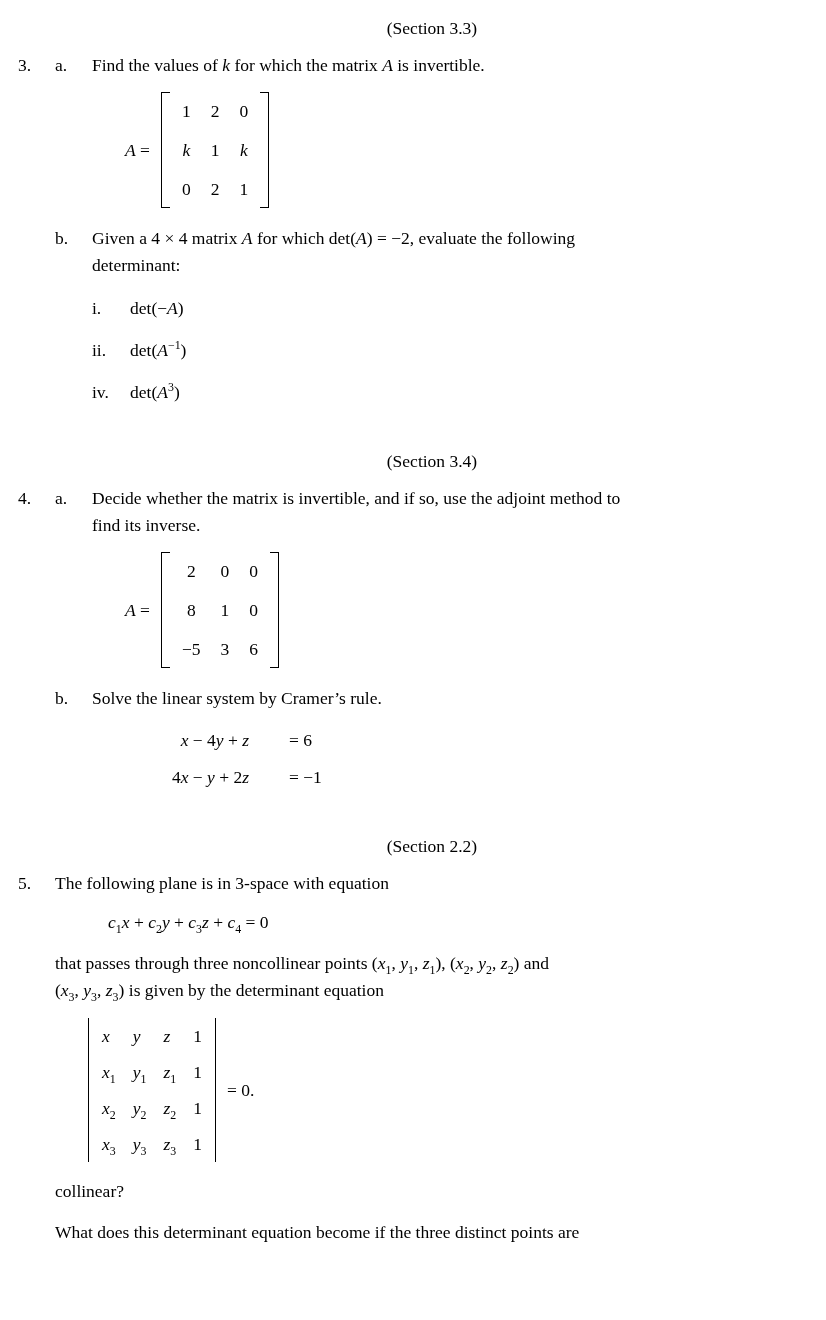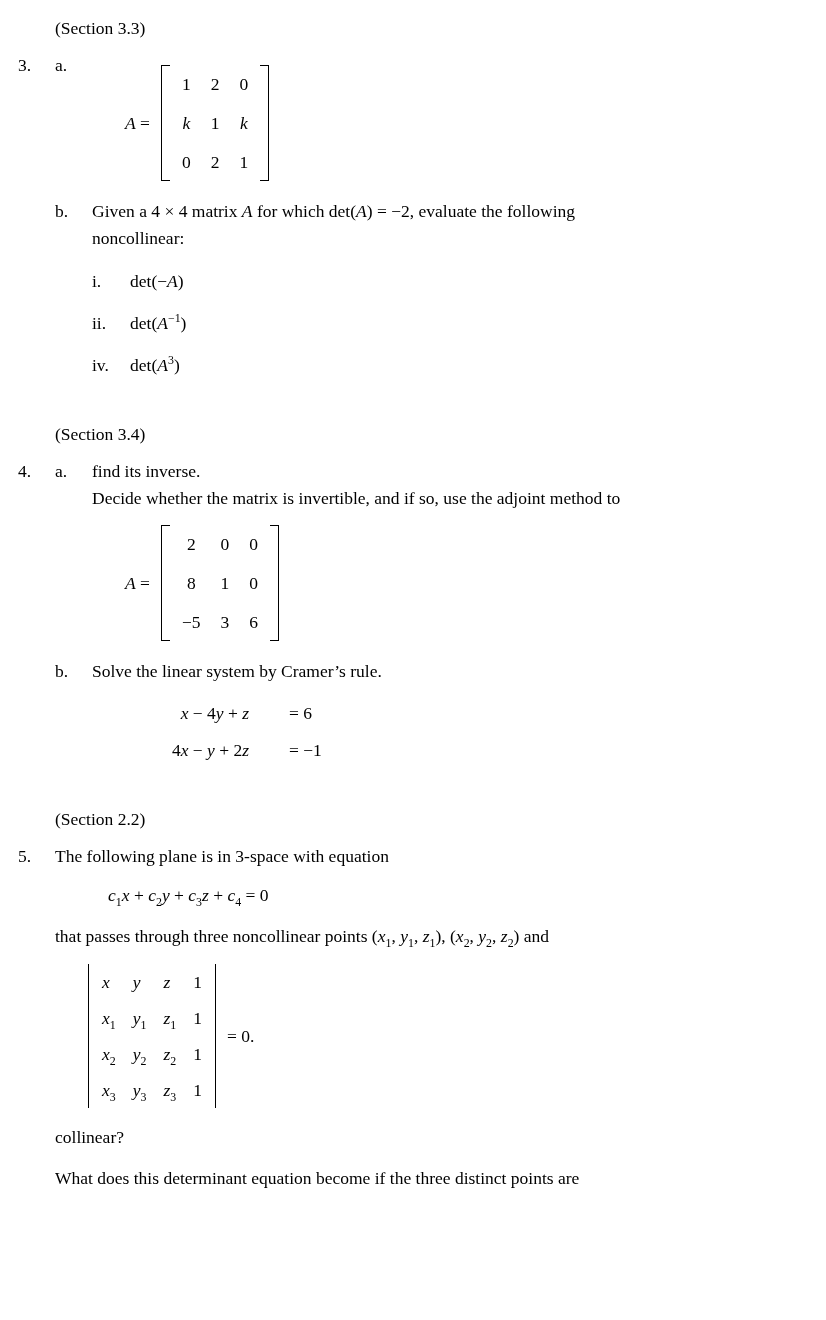--- a/index.html
+++ b/index.html
@@ -9,21 +9,21 @@
     background: #ffffff;
     color: #000000;
     font-family: "Liberation Serif", serif;
     font-size: 17.5px;
   }
   .page { padding: 15px 28px 30px 18px; }
   .it { font-style: italic; }
   sup { font-size: 68%; line-height: 0; }
   sub { font-size: 68%; line-height: 0; }
 
-  .sec-header { margin: 0 0 10px 37px; line-height: 27px; }
+  .sec-header { margin: 0 0 10px 48px; line-height: 27px; text-align: center; }
   .mt-sec { margin-top: 26px; }
 
   .qrow { display: flex; align-items: flex-start; }
   .qnum { width: 37px; flex: none; line-height: 27px; }
   .qbody { flex: 1; min-width: 0; }
 
   .prow { display: flex; align-items: flex-start; }
   .plabel { width: 37px; flex: none; line-height: 27px; }
   .pbody { flex: 1; min-width: 0; }
 
@@ -59,20 +59,21 @@
 
   <div class="sec-header">(Section 3.3)</div>
 
   <div class="qrow">
     <div class="qnum">3.</div>
     <div class="qbody">
 
       <div class="prow">
         <div class="plabel">a.</div>
         <div class="pbody">
+          <div class="text"><span>Find the values of </span><span class="it">k</span><span> for which the matrix </span><span class="it">A</span><span> is invertible.</span></div>
           <div class="matrix-line">
             <span><span class="it">A</span><span> =</span></span>
             <span class="bmatrix">
               <span class="br brl"></span>
               <span class="cells m3">
                 <span><span>1</span></span>
                 <span><span>2</span></span>
                 <span><span>0</span></span>
                 <span><span class="it">k</span></span>
                 <span><span>1</span></span>
@@ -84,21 +85,21 @@
               <span class="br brr"></span>
             </span>
           </div>
         </div>
       </div>
 
       <div class="prow">
         <div class="plabel">b.</div>
         <div class="pbody">
           <div class="text"><span>Given a 4 × 4 matrix </span><span class="it">A</span><span> for which det(</span><span class="it">A</span><span>) = −2, evaluate the following</span></div>
-          <div class="text">noncollinear:</div>
+          <div class="text">determinant:</div>
           <div class="items">
             <div class="irow">
               <span class="inum">i.</span>
               <span><span>det(−</span><span class="it">A</span><span>)</span></span>
             </div>
             <div class="irow">
               <span class="inum">ii.</span>
               <span><span>det(</span><span class="it">A</span><sup>−1</sup><span>)</span></span>
             </div>
             <div class="irow">
@@ -114,22 +115,22 @@
 
   <div class="sec-header mt-sec">(Section 3.4)</div>
 
   <div class="qrow">
     <div class="qnum">4.</div>
     <div class="qbody">
 
       <div class="prow">
         <div class="plabel">a.</div>
         <div class="pbody">
+          <div class="text">Decide whether the matrix is invertible, and if so, use the adjoint method to</div>
           <div class="text">find its inverse.</div>
-          <div class="text">Decide whether the matrix is invertible, and if so, use the adjoint method to</div>
           <div class="matrix-line">
             <span><span class="it">A</span><span> =</span></span>
             <span class="bmatrix">
               <span class="br brl"></span>
               <span class="cells m3">
                 <span><span>2</span></span>
                 <span><span>0</span></span>
                 <span><span>0</span></span>
                 <span><span>8</span></span>
                 <span><span>1</span></span>
@@ -165,20 +166,21 @@
   </div>
 
   <div class="sec-header mt-sec">(Section 2.2)</div>
 
   <div class="qrow">
     <div class="qnum">5.</div>
     <div class="qbody">
       <div class="text">The following plane is in 3-space with equation</div>
       <div class="plane-eq"><span class="it">c</span><sub>1</sub><span class="it">x</span><span> + </span><span class="it">c</span><sub>2</sub><span class="it">y</span><span> + </span><span class="it">c</span><sub>3</sub><span class="it">z</span><span> + </span><span class="it">c</span><sub>4</sub><span> = 0</span></div>
       <div class="text"><span>that passes through three noncollinear points (</span><span class="it">x</span><sub>1</sub><span>, </span><span class="it">y</span><sub>1</sub><span>, </span><span class="it">z</span><sub>1</sub><span>), (</span><span class="it">x</span><sub>2</sub><span>, </span><span class="it">y</span><sub>2</sub><span>, </span><span class="it">z</span><sub>2</sub><span>) and</span></div>
+      <div class="text"><span>(</span><span class="it">x</span><sub>3</sub><span>, </span><span class="it">y</span><sub>3</sub><span>, </span><span class="it">z</span><sub>3</sub><span>) is given by the determinant equation</span></div>
 
       <div class="det-line">
         <span class="cells detcells">
           <span><span class="it">x</span></span>
           <span><span class="it">y</span></span>
           <span><span class="it">z</span></span>
           <span><span>1</span></span>
           <span><span class="it">x</span><sub>1</sub></span>
           <span><span class="it">y</span><sub>1</sub></span>
           <span><span class="it">z</span><sub>1</sub></span>

